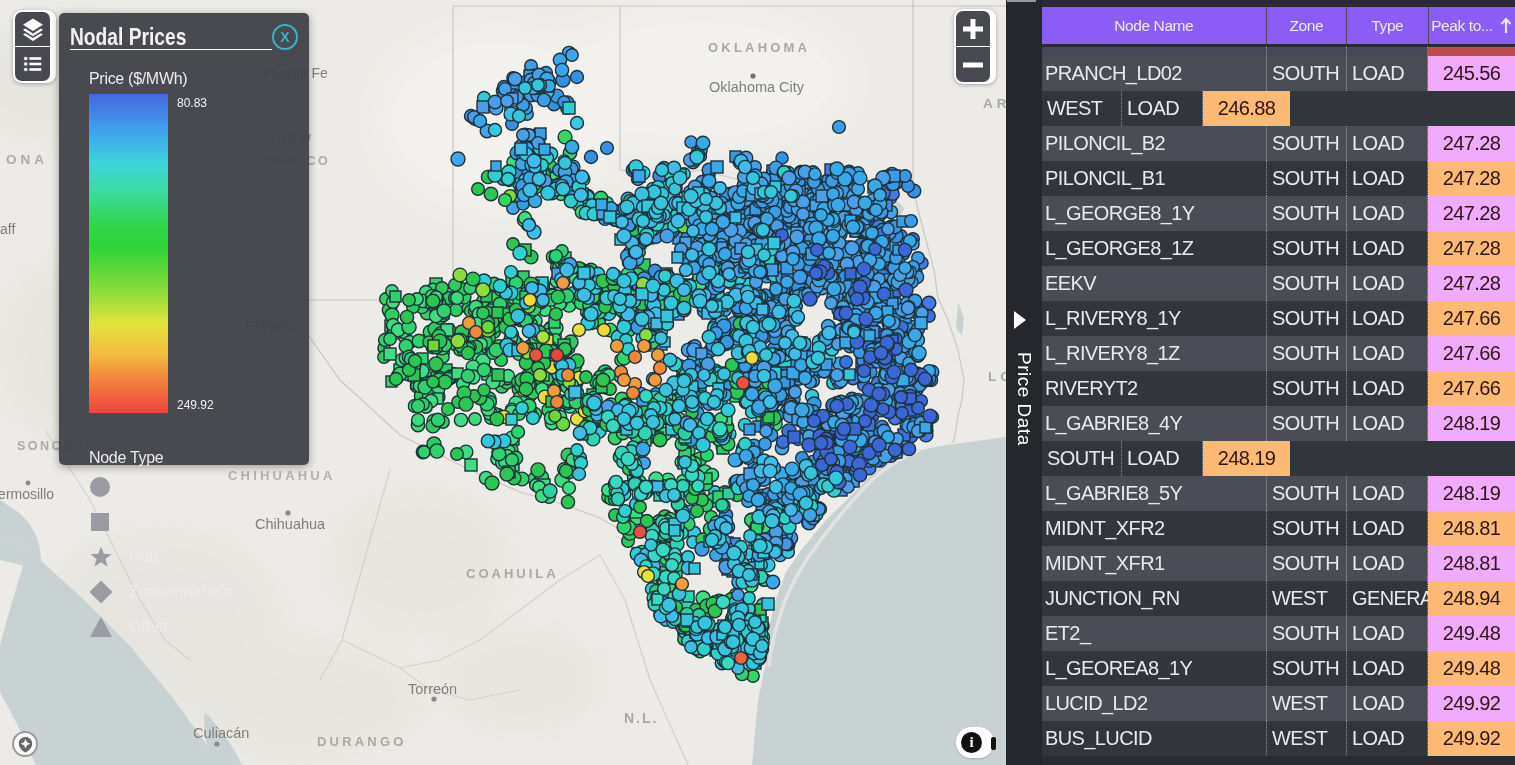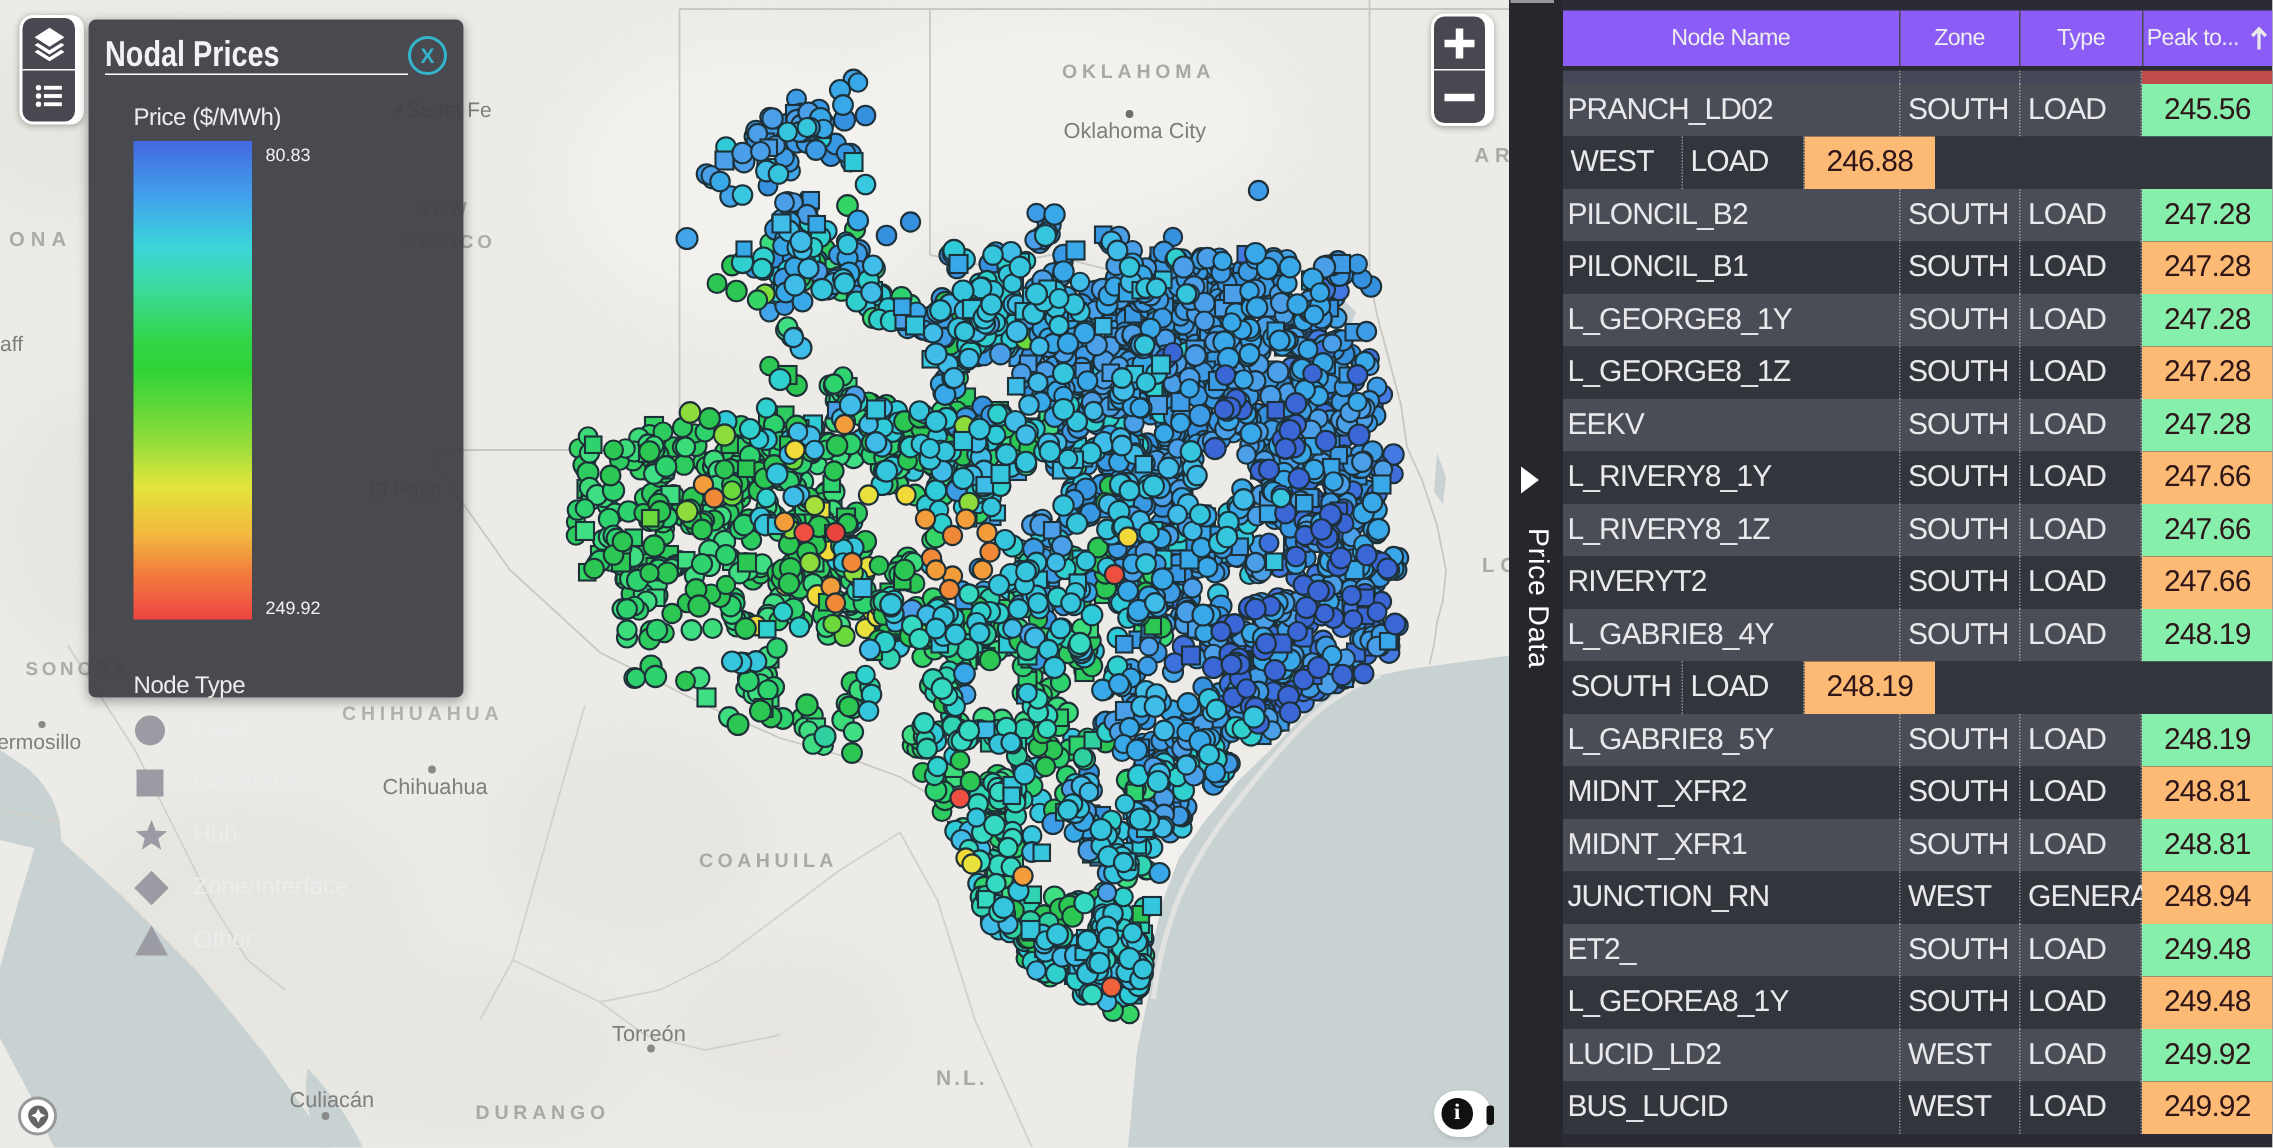--- a/index.html
+++ b/index.html
@@ -68,21 +68,21 @@
   .r{position:absolute;left:0;width:529px;height:35px;display:flex;font-size:20px;letter-spacing:-0.6px;color:#E9E9EB;}
   .r.odd{background:#4A4D55;}
   .r.even{background:#33353D;}
   .c1{width:225px;padding-left:3px;display:flex;align-items:center;
       border-right:1px dotted rgba(255,255,255,.45);box-sizing:border-box;}
   .c2{width:80px;padding-left:5px;display:flex;align-items:center;
       border-right:1px dotted rgba(255,255,255,.45);box-sizing:border-box;}
   .c3{width:81px;padding-left:5px;display:flex;align-items:center;
       border-right:1px dotted rgba(255,255,255,.45);box-sizing:border-box;}
   .c4{width:87px;display:flex;align-items:center;justify-content:center;color:#2E1518;}
-  .odd  .c4{background:#86efac;}
+  .odd  .c4{background:#f0abfc;}
   .even .c4{background:#fdba74;}
 </style>
 </head>
 <body>
 
 <svg class="abs" style="left:0;top:0" width="1006" height="765" viewBox="0 0 1006 765">
   <rect x="0" y="0" width="1006" height="765" fill="#ECEBE7"></rect>
   <defs>
       <filter id="bl" x="-40%" y="-40%" width="180%" height="180%">
         <feGaussianBlur stdDeviation="18"></feGaussianBlur>

